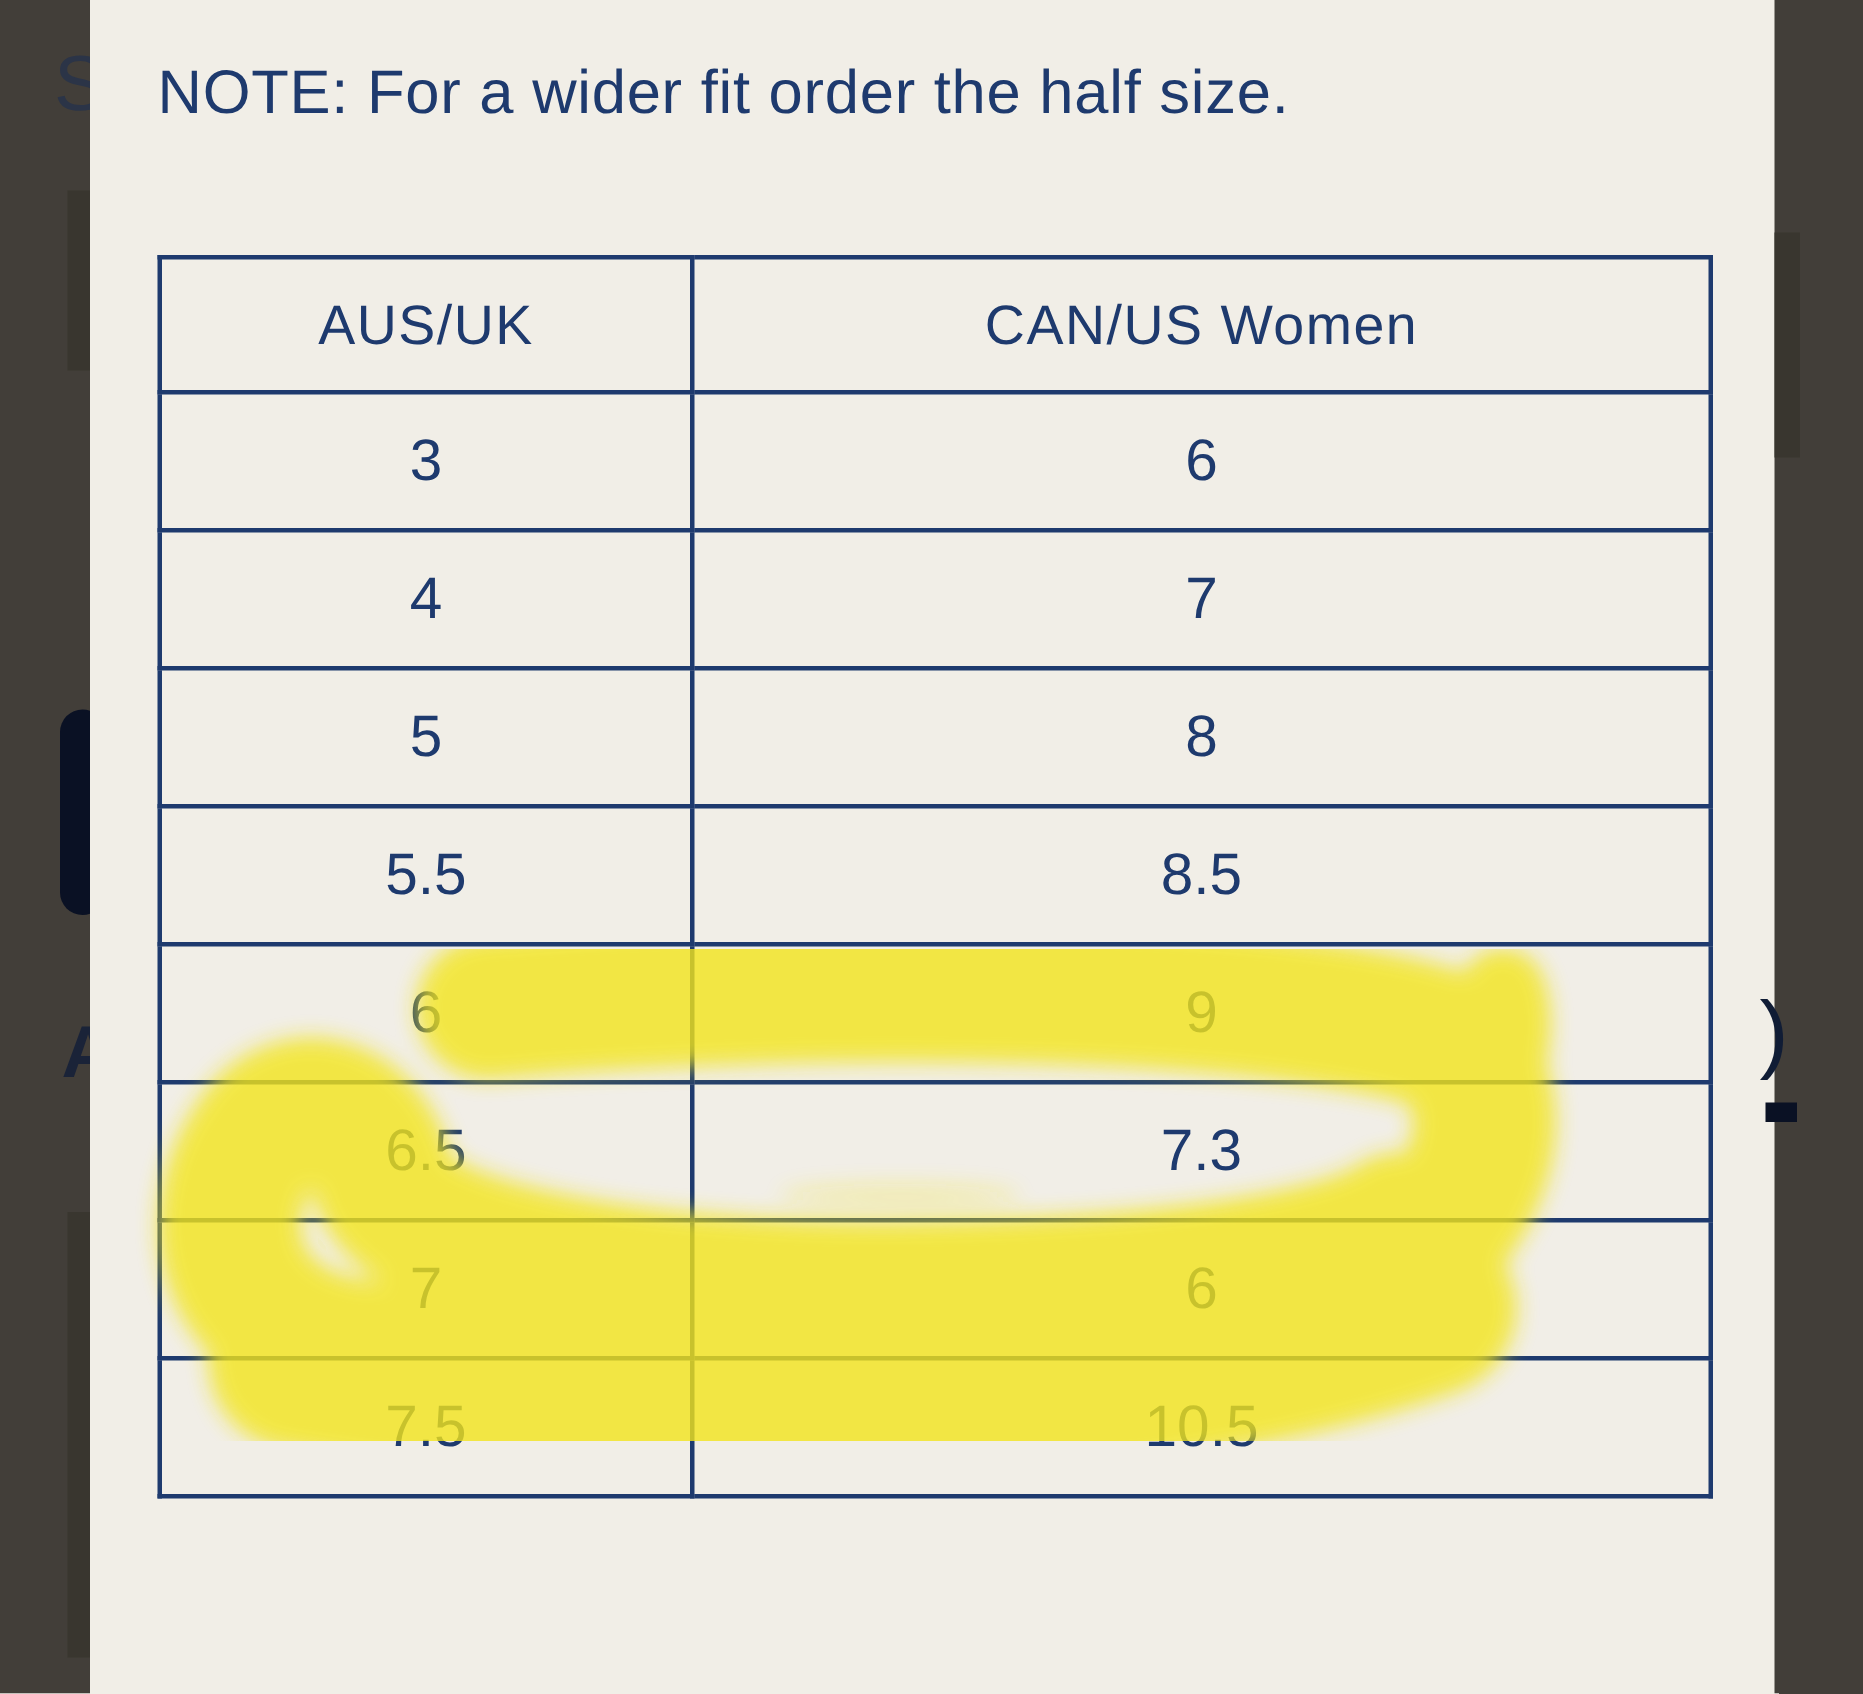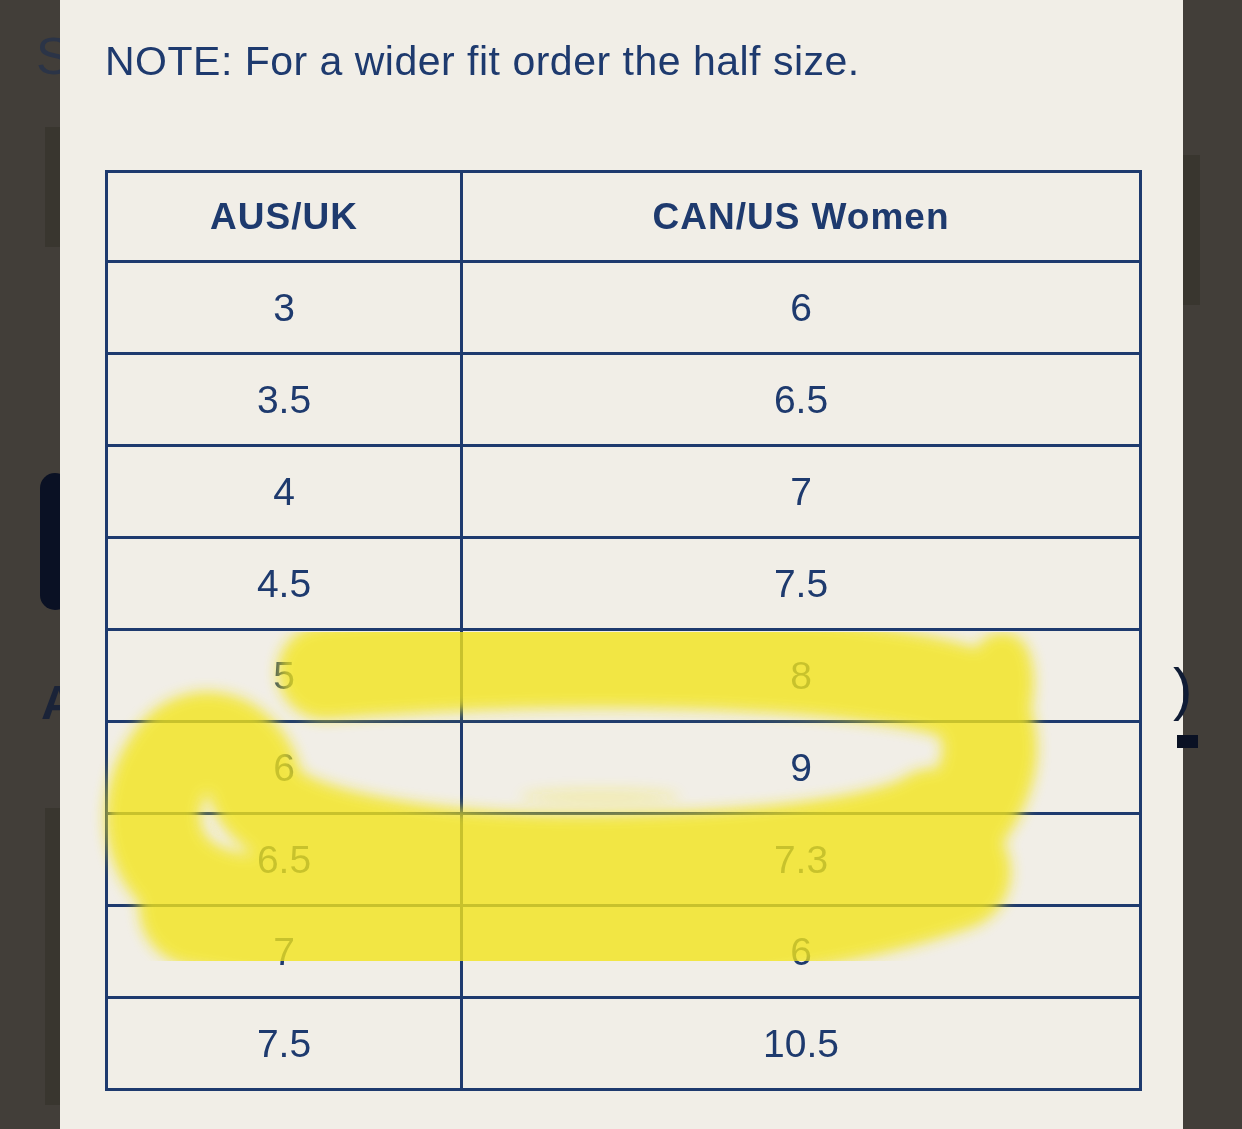--- a/index.html
+++ b/index.html
@@ -71,21 +71,21 @@
   .size-table col.c2 { width: 679px; }
   .size-table th, .size-table td {
     border: 3px solid var(--navy, #1e3a6e);
     text-align: center;
     vertical-align: middle;
     background: transparent;
   }
   .size-table th {
     height: 90px;
     font-size: 37px;
-    font-weight: 700;
+    font-weight: 400;
     letter-spacing: 1px;
   }
   .size-table td {
     height: 92px;
     font-size: 39px;
     font-weight: 400;
   }
 
   
   .highlight-svg {
@@ -126,34 +126,30 @@
         <th>AUS/UK</th>
         <th>CAN/US Women</th>
       </tr>
     </thead>
     <tbody>
         <tr>
         <td>3</td>
         <td>6</td>
       </tr>
         <tr>
-        <td>3.5</td>
-        <td>6.5</td>
-      </tr>
-        <tr>
         <td>4</td>
         <td>7</td>
       </tr>
         <tr>
-        <td>4.5</td>
-        <td>7.5</td>
-      </tr>
-        <tr>
         <td>5</td>
         <td>8</td>
+      </tr>
+        <tr>
+        <td>5.5</td>
+        <td>8.5</td>
       </tr>
         <tr>
         <td>6</td>
         <td>9</td>
       </tr>
         <tr>
         <td>6.5</td>
         <td>7.3</td>
       </tr>
         <tr>

